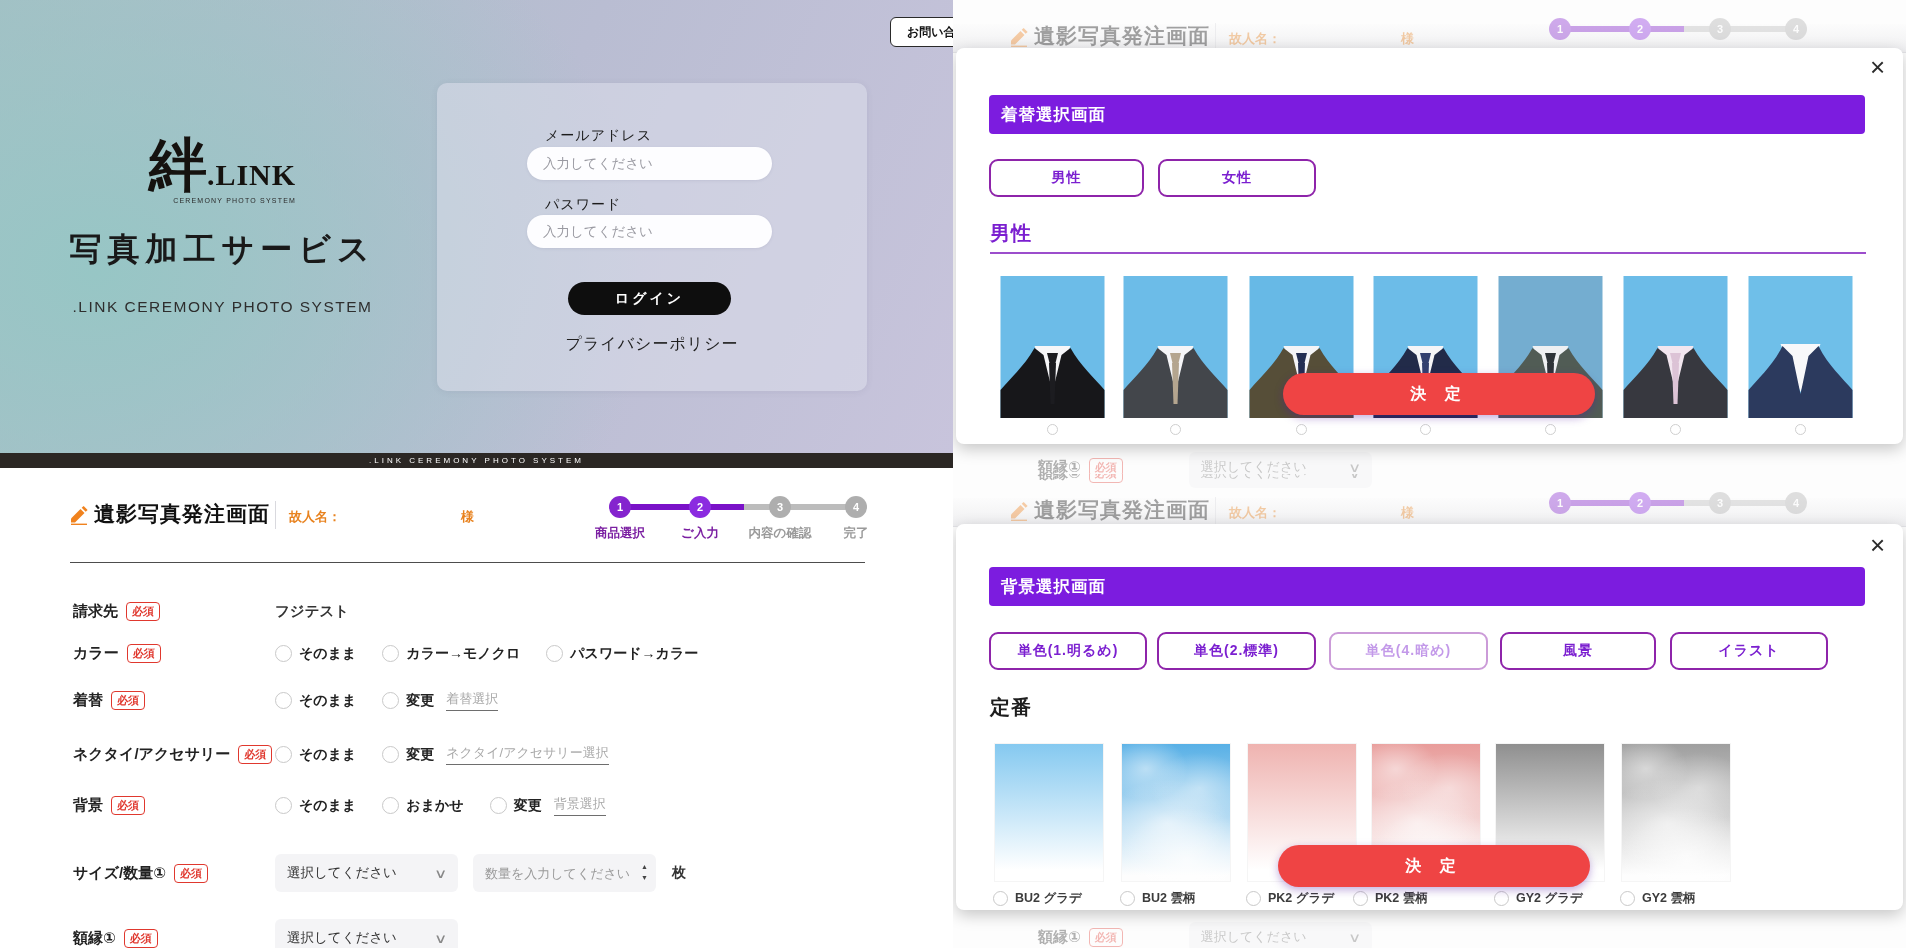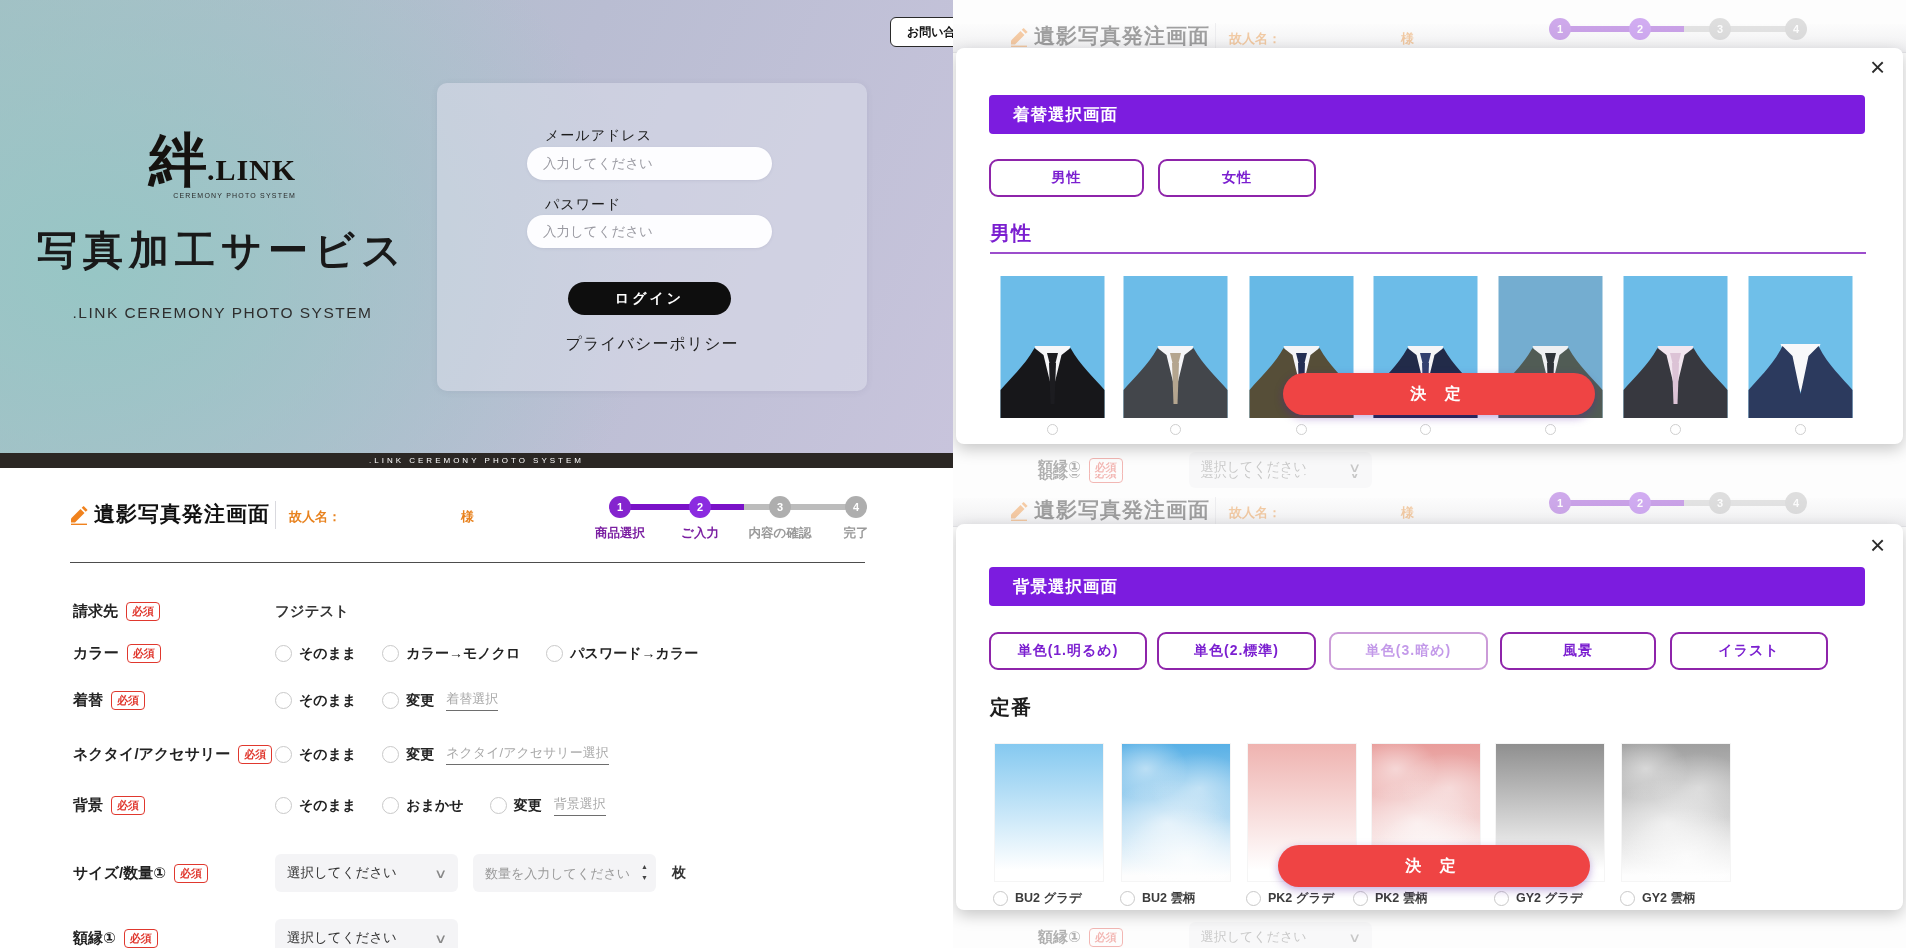--- a/index.html
+++ b/index.html
@@ -17,21 +17,21 @@
   .contact-btn { position:absolute; left:890px; top:17px; height:30px; padding:0 16px;
     background:#fff; border:1.6px solid #2a2a2a; border-radius:6px; font-size:12px; color:#111;
     white-space:nowrap; font-weight:bold; cursor:pointer; }
   .hero-left { position:absolute; left:0; top:0; width:445px; height:453px;
     display:flex; flex-direction:column; align-items:center; justify-content:center; }
   .brand { display:flex; flex-direction:column; align-items:center; margin-bottom:24px; color:#15120f; }
   .brand-row { display:flex; align-items:baseline; font-family:"Liberation Serif","DejaVu Serif",serif; }
   .brand-mark { font-size:58px; font-weight:bold; line-height:1; }
   .brand-link { font-size:30px; font-weight:bold; letter-spacing:1px; }
   .brand-sub { font-size:7px; letter-spacing:1.2px; color:#2a2a2a; margin-top:2px; align-self:flex-end; }
-  .hero-title { font-size:40px; font-weight:bold; color:#191919; letter-spacing:6px; white-space:nowrap; }
+  .hero-title { font-size:32px; font-weight:bold; color:#191919; letter-spacing:6px; white-space:nowrap; }
   .hero-sub { margin-top:26px; font-size:15.5px; letter-spacing:1.5px; color:#2e2e2e; }
   .login-panel { position:absolute; left:437px; top:83px; width:430px; height:308px;
     background:rgba(221,222,235,0.55); border-radius:10px; box-shadow:0 1px 6px rgba(90,90,120,0.10); }
   .lp-label { position:absolute; left:108px; font-size:14px; font-weight:normal; color:#1c1c1c; letter-spacing:1px; }
   .lp-input { position:absolute; left:90px; width:245px; height:33px; border:none; border-radius:17px;
     background:#fdfdff; padding:0 16px; font-size:13.5px; color:#333; outline:none;
     box-shadow:0 1px 3px rgba(100,100,130,0.12); font-family:inherit; }
   .lp-input::placeholder { color:#9a9aa2; }
   .login-btn { position:absolute; left:131px; top:199px; width:163px; height:33px; border:none;
     border-radius:17px; background:#0e0e0e; color:#fff; font-size:14px; font-weight:bold;
@@ -106,21 +106,21 @@
   .fr-sel span { font-size:13px; color:#666; }
 
   .mcard { position:absolute; left:3px; width:947px; background:#fff; border-radius:8px;
     box-shadow:0 5px 16px rgba(0,0,0,0.22); }
   .mcard-top { top:48px; height:396px; }
   .mcard-bottom { top:50px; height:386px; }
   .close-x { position:absolute; left:914px; top:6px; font-size:26px; font-weight:300; color:#2c2c2c;
     cursor:pointer; line-height:1; background:none; border:none; font-family:inherit; }
   .banner { position:absolute; left:33px; width:876px; height:39px; background:#7c1cdf; border-radius:4px;
     color:#fff; font-size:16.5px; font-weight:bold; letter-spacing:1px; display:flex; align-items:center;
-    padding-left:24px; }
+    padding-left:12px; }
   .pill-btn { position:absolute; height:38px; background:#fff; border:2px solid #8e24aa; border-radius:9px;
     color:#7b1fd0; font-size:14px; font-weight:bold; cursor:pointer; font-family:inherit; letter-spacing:1px; }
   .sec-head { position:absolute; font-size:20px; font-weight:bold; letter-spacing:1px; }
   .sec-purple { color:#7b1fd0; }
   .sec-black { color:#1e1e1e; }
   .sec-line { position:absolute; left:34px; width:876px; height:2px; background:#9c4dcc; }
   .decide-btn { position:absolute; width:312px; height:42px; background:#ef4444; border:none; border-radius:21px;
     color:#fff; font-size:16px; font-weight:bold; letter-spacing:7px; cursor:pointer; font-family:inherit;
     box-shadow:0 3px 8px rgba(80,20,160,0.35); z-index:5; }
 
@@ -489,21 +489,21 @@
             <span>選択してください</span>
             <span class="chev">∨</span>
           </span>
       </div>
 
       <div class="mcard mcard-bottom">
         <button class="close-x" style="top:8px">×</button>
         <div class="banner" style="top:43px">背景選択画面</div>
         <button class="pill-btn" style="left:33px; top:108px; width:158px">単色(1.明るめ)</button>
         <button class="pill-btn" style="left:201px; top:108px; width:159px">単色(2.標準)</button>
-        <button class="pill-btn" style="left:373px; top:108px; width:159px; opacity:0.45">単色(3.暗め)</button>
+        <button class="pill-btn" style="left:373px; top:108px; width:159px; opacity:0.45">単色(4.暗め)</button>
         <button class="pill-btn" style="left:544px; top:108px; width:156px">風景</button>
         <button class="pill-btn" style="left:714px; top:108px; width:158px">イラスト</button>
         <div class="sec-head sec-black" style="left:34px; top:170px">定番</div>
       </div>
 
       <div class="swatch" style="left: 42px; --c: #85c9f0;"></div>
       <div class="swatch cloud" style="left: 169px; --c: #58b0e6;"></div>
       <div class="swatch" style="left: 295px; --c: #efb3b0;"></div>
       <div class="swatch cloud" style="left: 419px; --c: #e89c9a;"></div>
       <div class="swatch" style="left: 543px; --c: #8f8f8f;"></div>

